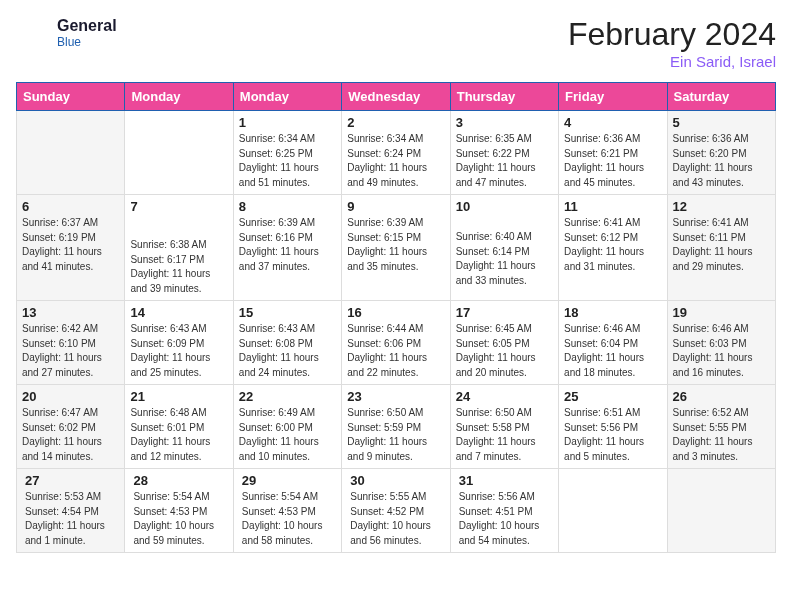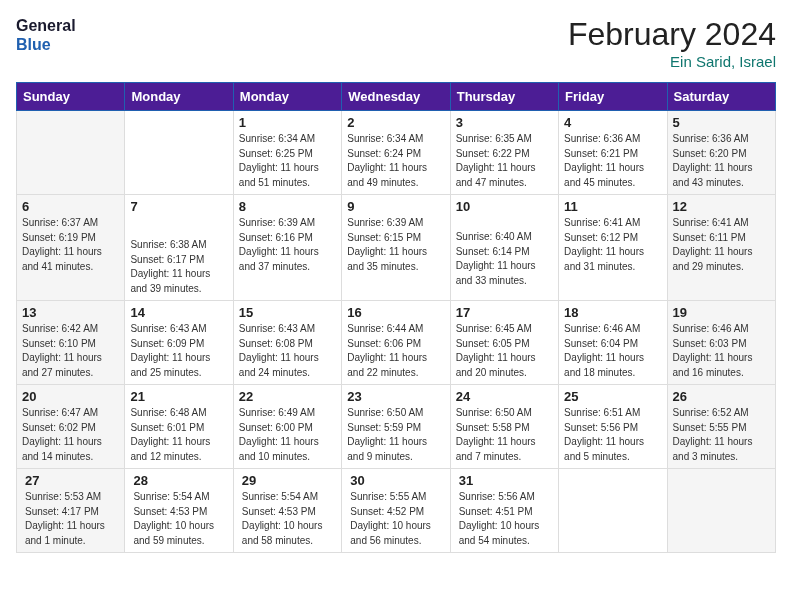--- a/index.html
+++ b/index.html
@@ -24,29 +24,29 @@
     .title-block {
       text-align: right;
     }
     .month-title {
       font-size: 32px;
       font-weight: 300;
       color: #222;
     }
     .location {
       font-size: 15px;
-      color: #0f766e;
+      color: #8b5cf6;
     }
     table {
       width: 100%;
       border-collapse: collapse;
       table-layout: fixed;
     }
     th {
-      background-color: #4c1d95;
+      background-color: #ec4899;
       color: #fff;
       text-align: left;
       padding: 6px 6px;
       font-size: 13px;
       font-weight: bold;
       border: 1px solid #2060b0;
     }
     td {
       border: 1px solid #ddd;
       vertical-align: top;
@@ -74,23 +74,23 @@
       height: 70px;
       padding-left: 8px;
     }
   </style>
 </head>
 <body>
 
 <div class="header">
   <div class="logo">
 
-    <div style="display:flex;flex-direction:column;line-height:1.2;">
+    <div style="display:flex;flex-direction:column;line-height:1.2;margin-left:41px;">
       <span style="font-size:16px;font-weight:bold;color:#1a1a2e;">General</span>
-      <span style="font-size:16px;font-weight:bold;color:#2060b0;">Blue</span>
+      <span style="font-size:12px;font-weight:normal;color:#2060b0;">Blue</span>
     </div>
   </div>
   <div class="title-block">
     <div class="month-title">February 2024</div>
     <div class="location">Ein Sarid, Israel</div>
   </div>
 </div>
 
 <table>
   <thead>
@@ -268,21 +268,21 @@
           <span class="day-num">26</span>
           <div class="cell-info" style="white-space: pre-wrap;">Sunrise: 6:52 AM
 Sunset: 5:55 PM
 Daylight: 11 hours and 3 minutes.</div>
         </td>
       </tr>
       <tr>
         <td>
           <span class="day-num">27</span>
           <div class="cell-info" style="white-space: pre-wrap;">Sunrise: 5:53 AM
-Sunset: 4:17 PM
+Sunset: 4:54 PM
 Daylight: 11 hours and 1 minute.</div>
         </td>
         <td>
           <span class="day-num">28</span>
           <div class="cell-info" style="white-space: pre-wrap;">Sunrise: 5:54 AM
 Sunset: 4:53 PM
 Daylight: 10 hours and 59 minutes.</div>
         </td>
         <td>
           <span class="day-num">29</span>

